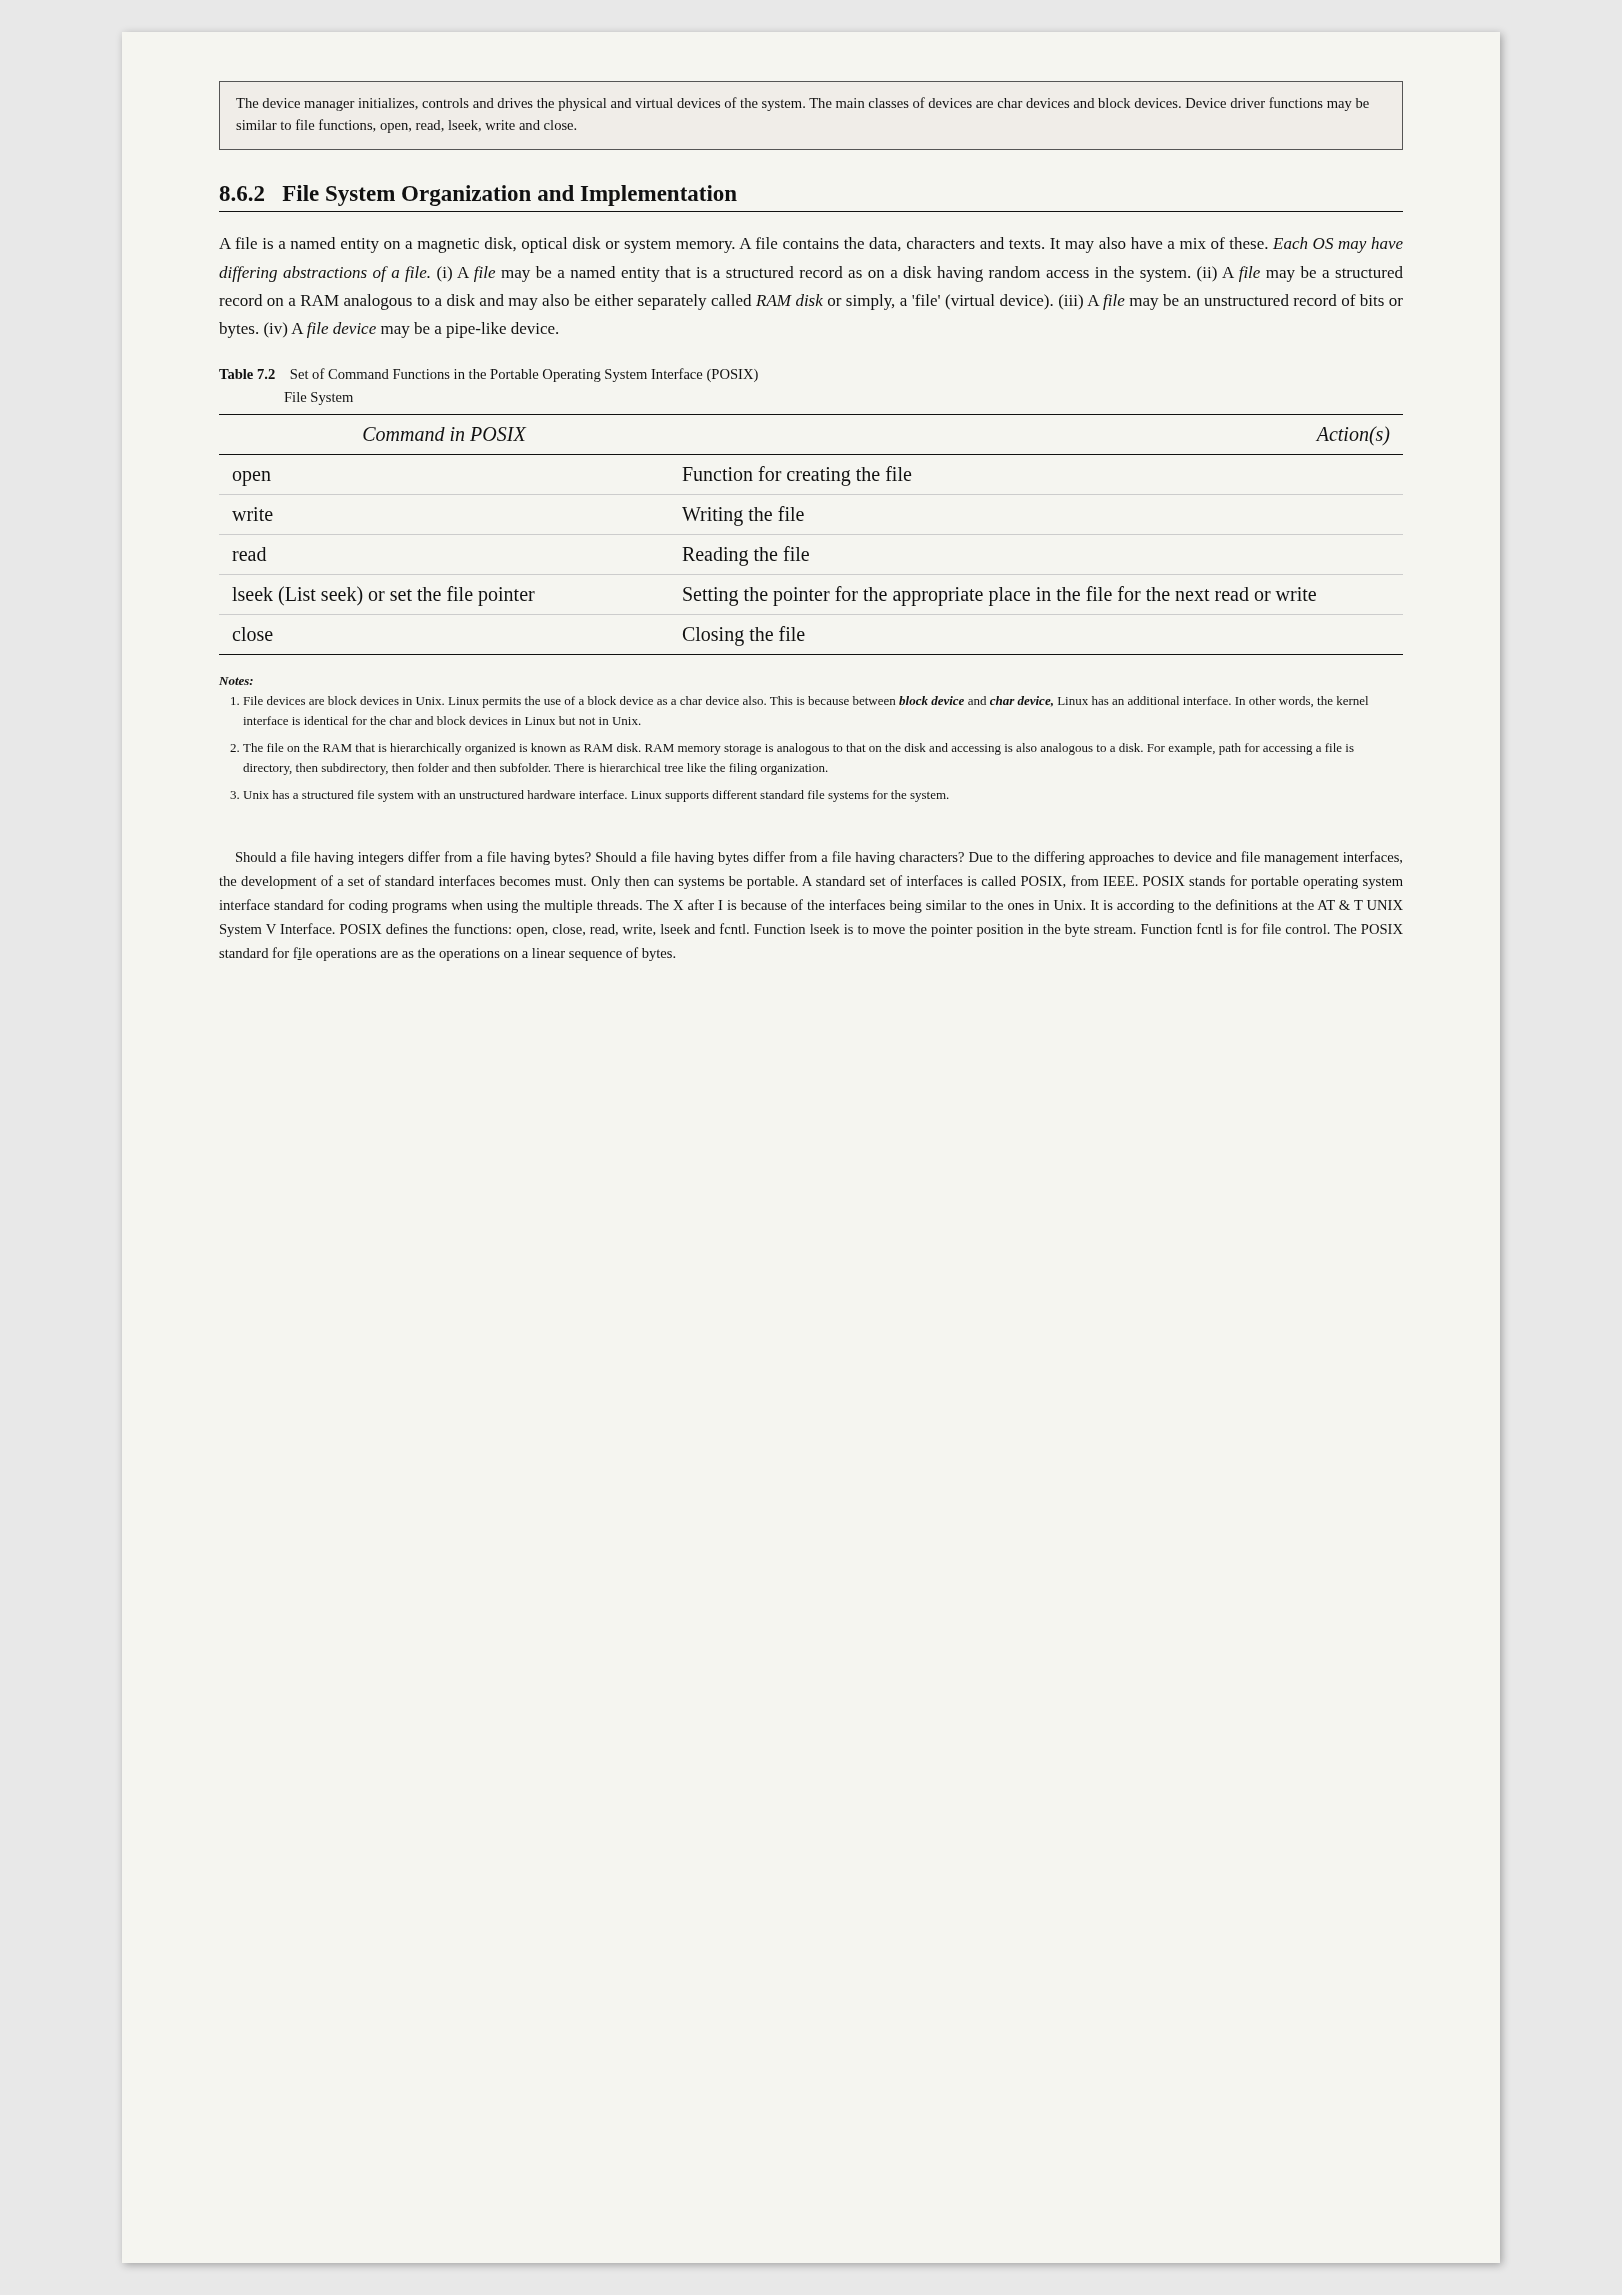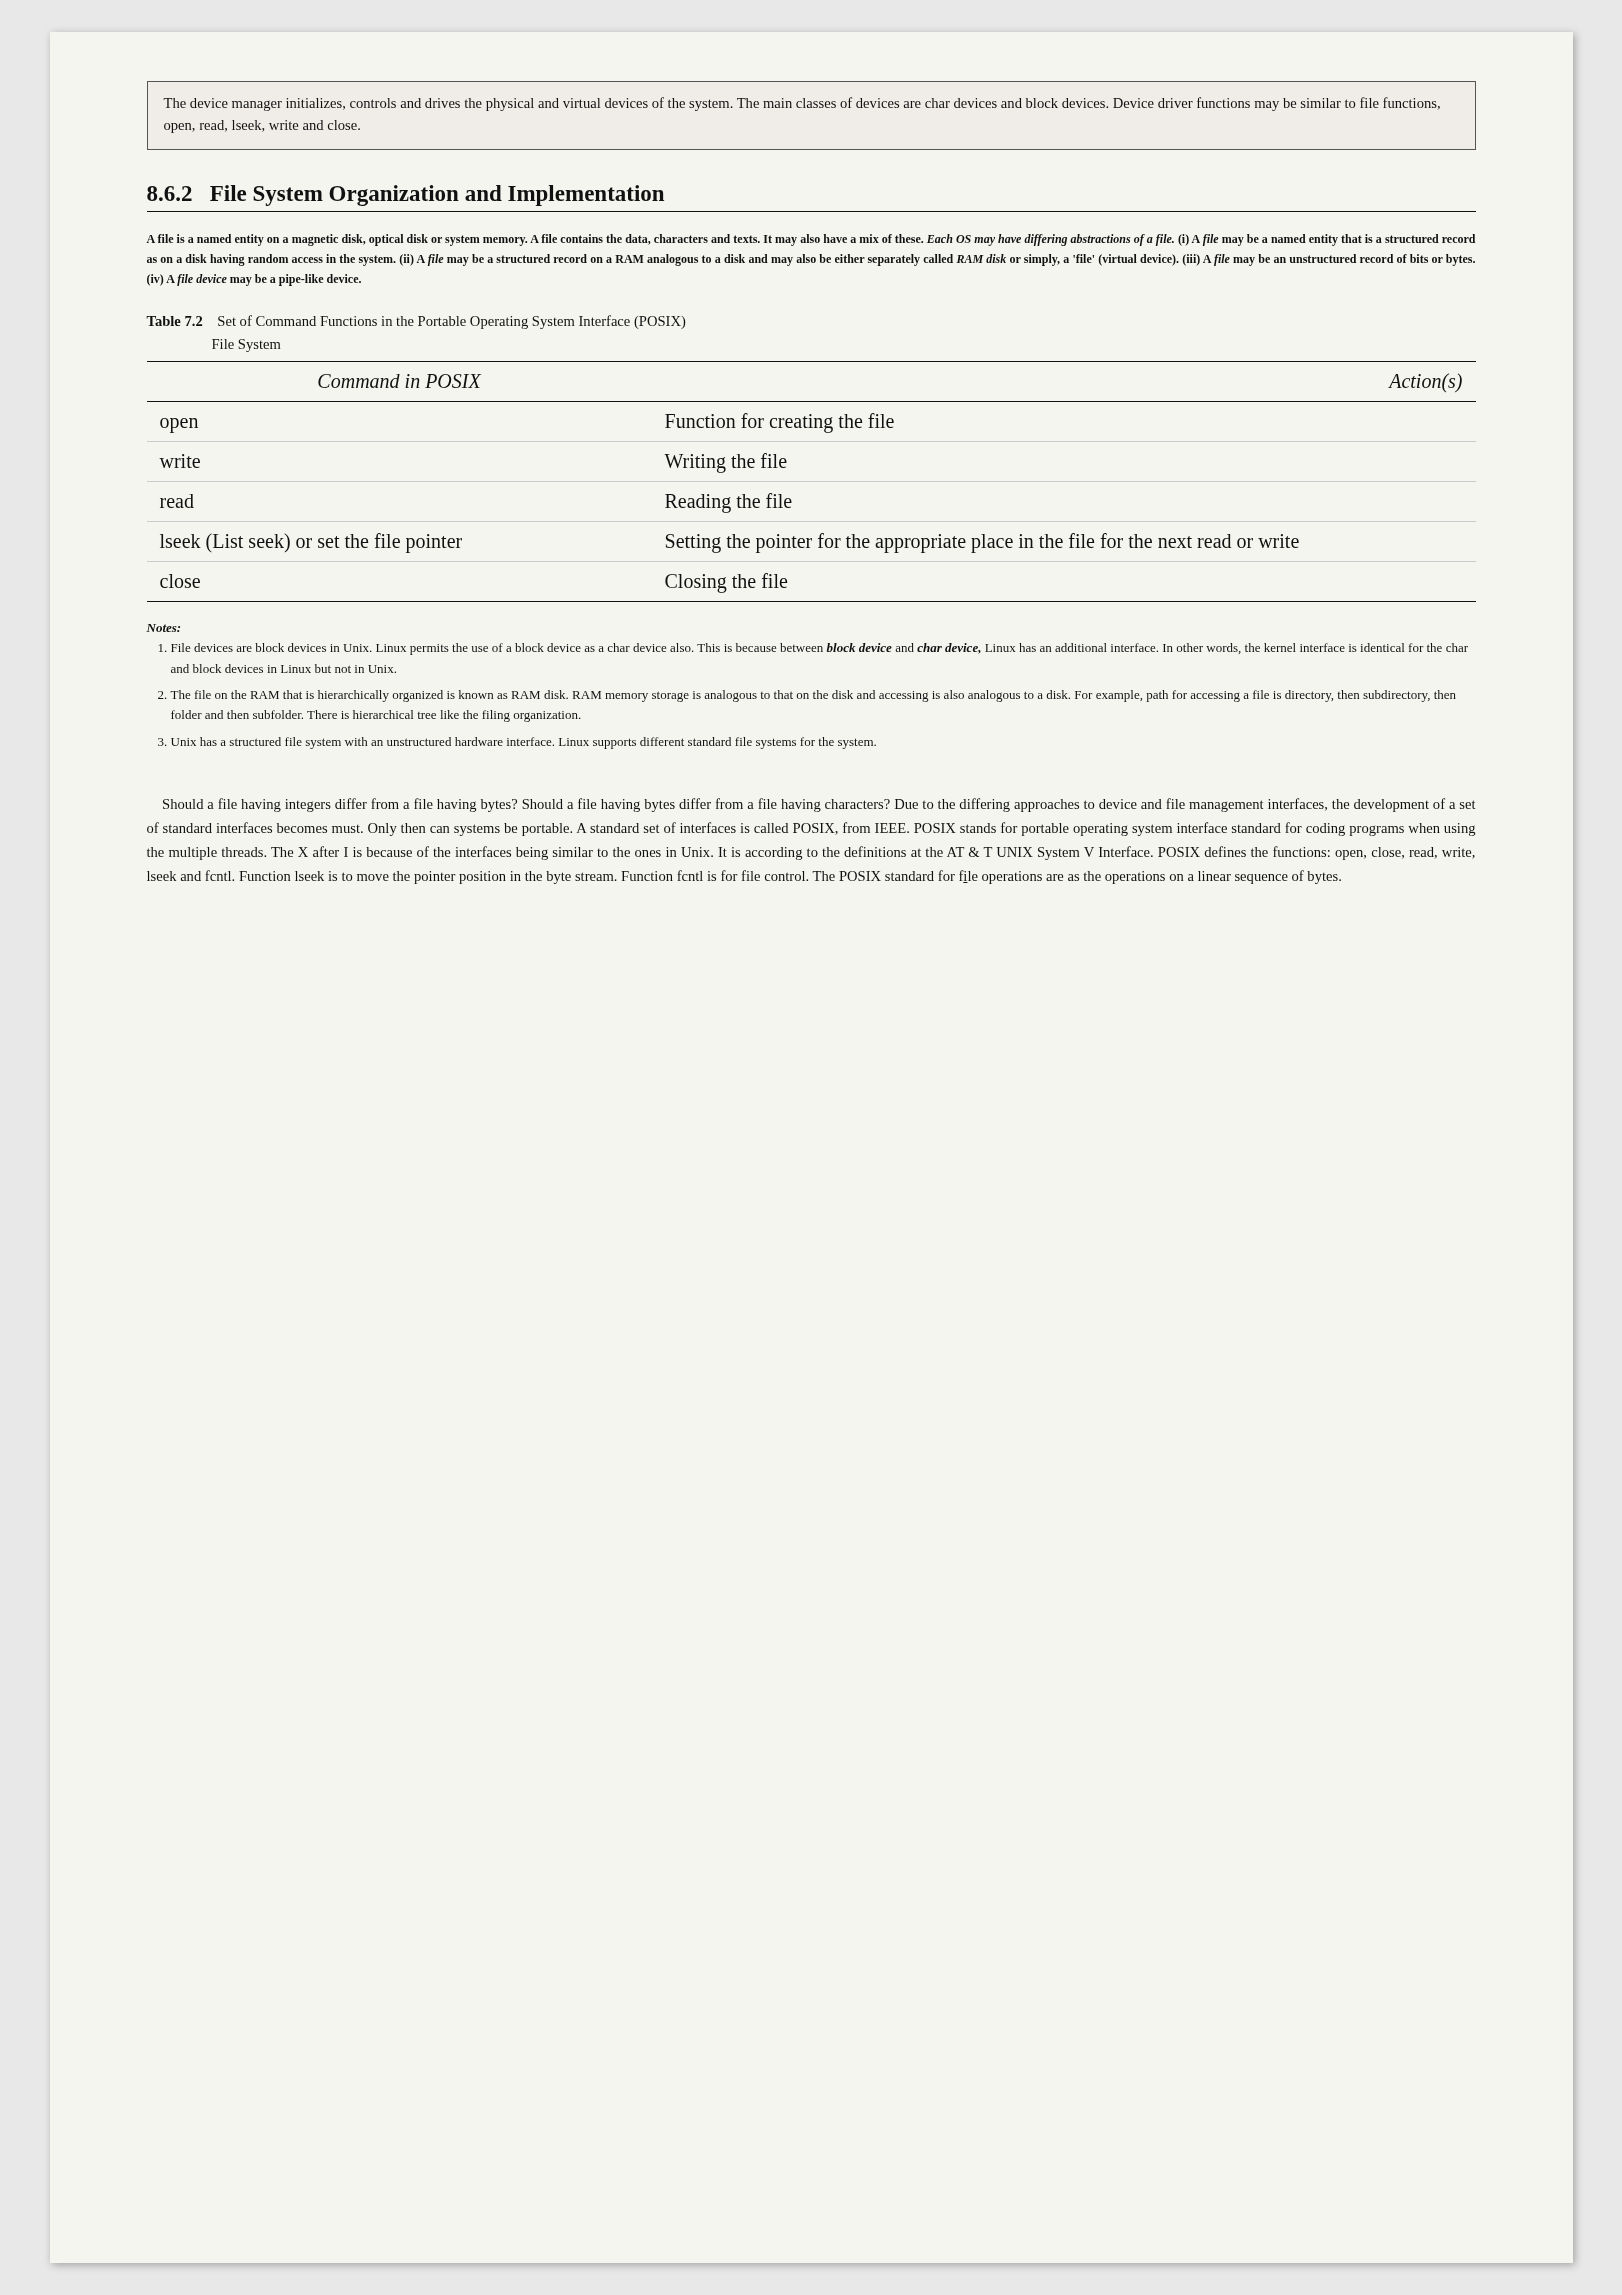--- a/index.html
+++ b/index.html
@@ -8,21 +8,21 @@
       font-family: 'Times New Roman', Times, serif;
       color: #111;
       width: 1622px;
       min-height: 2295px;
       display: flex;
       justify-content: center;
       padding: 32px 0;
     }
     .page {
       background: #f5f5f0;
-      width: 1523px;
+      width: 1378px;
       min-height: 2231px;
       padding: 49px 97px 65px 97px;
       box-shadow: 1.6px 1.6px 8px rgba(0,0,0,0.3);
       position: relative;
     }
 
     
     .top-box {
       border: 1.2px solid #555;
       padding: 11.4px 16px;
@@ -42,25 +42,24 @@
       padding-bottom: 4.9px;
     }
 
     .section-heading .section-num {
       font-weight: bold;
       margin-top: 7px;
     }
 
     
     .body-para {
-      font-size: 12px;
+      font-size: 17px;
       line-height: 1.65;
       margin-bottom: 13px;
       text-align: justify;
-      font-weight: bold;
     }
 
     .body-para .italic {
       font-style: italic;
     }
 
     
     .table-caption {
       font-size: 14.6px;
       font-weight: bold;

